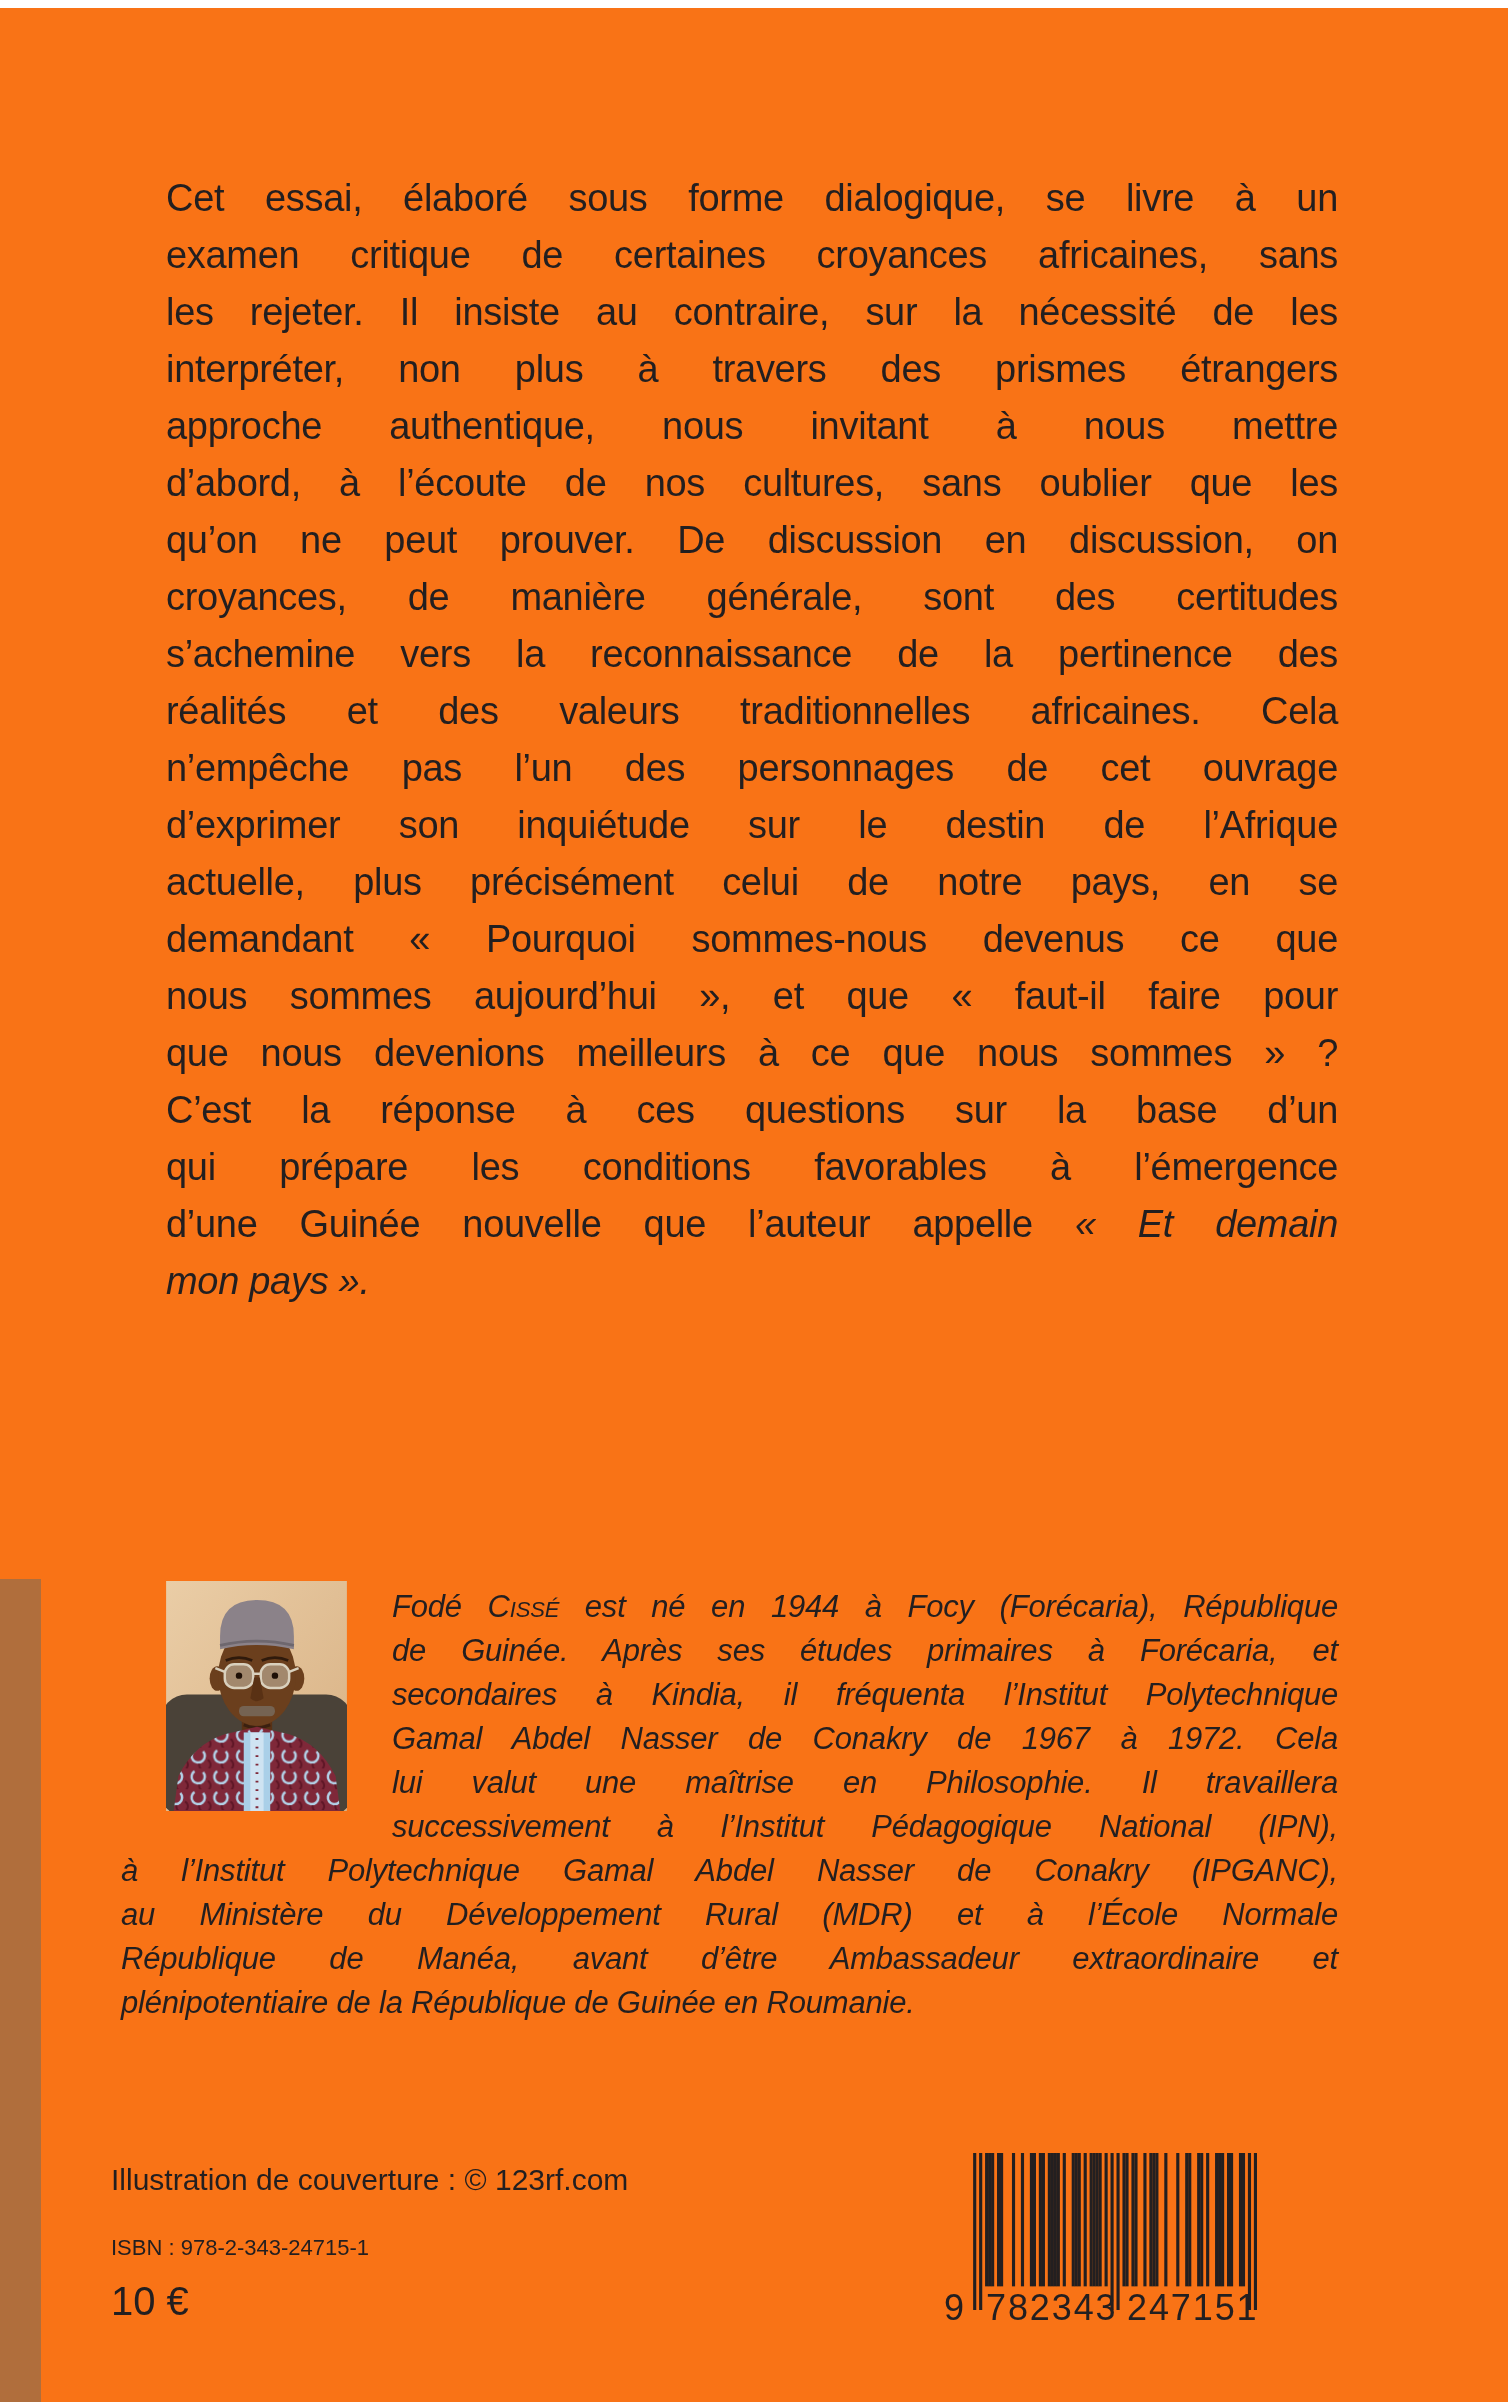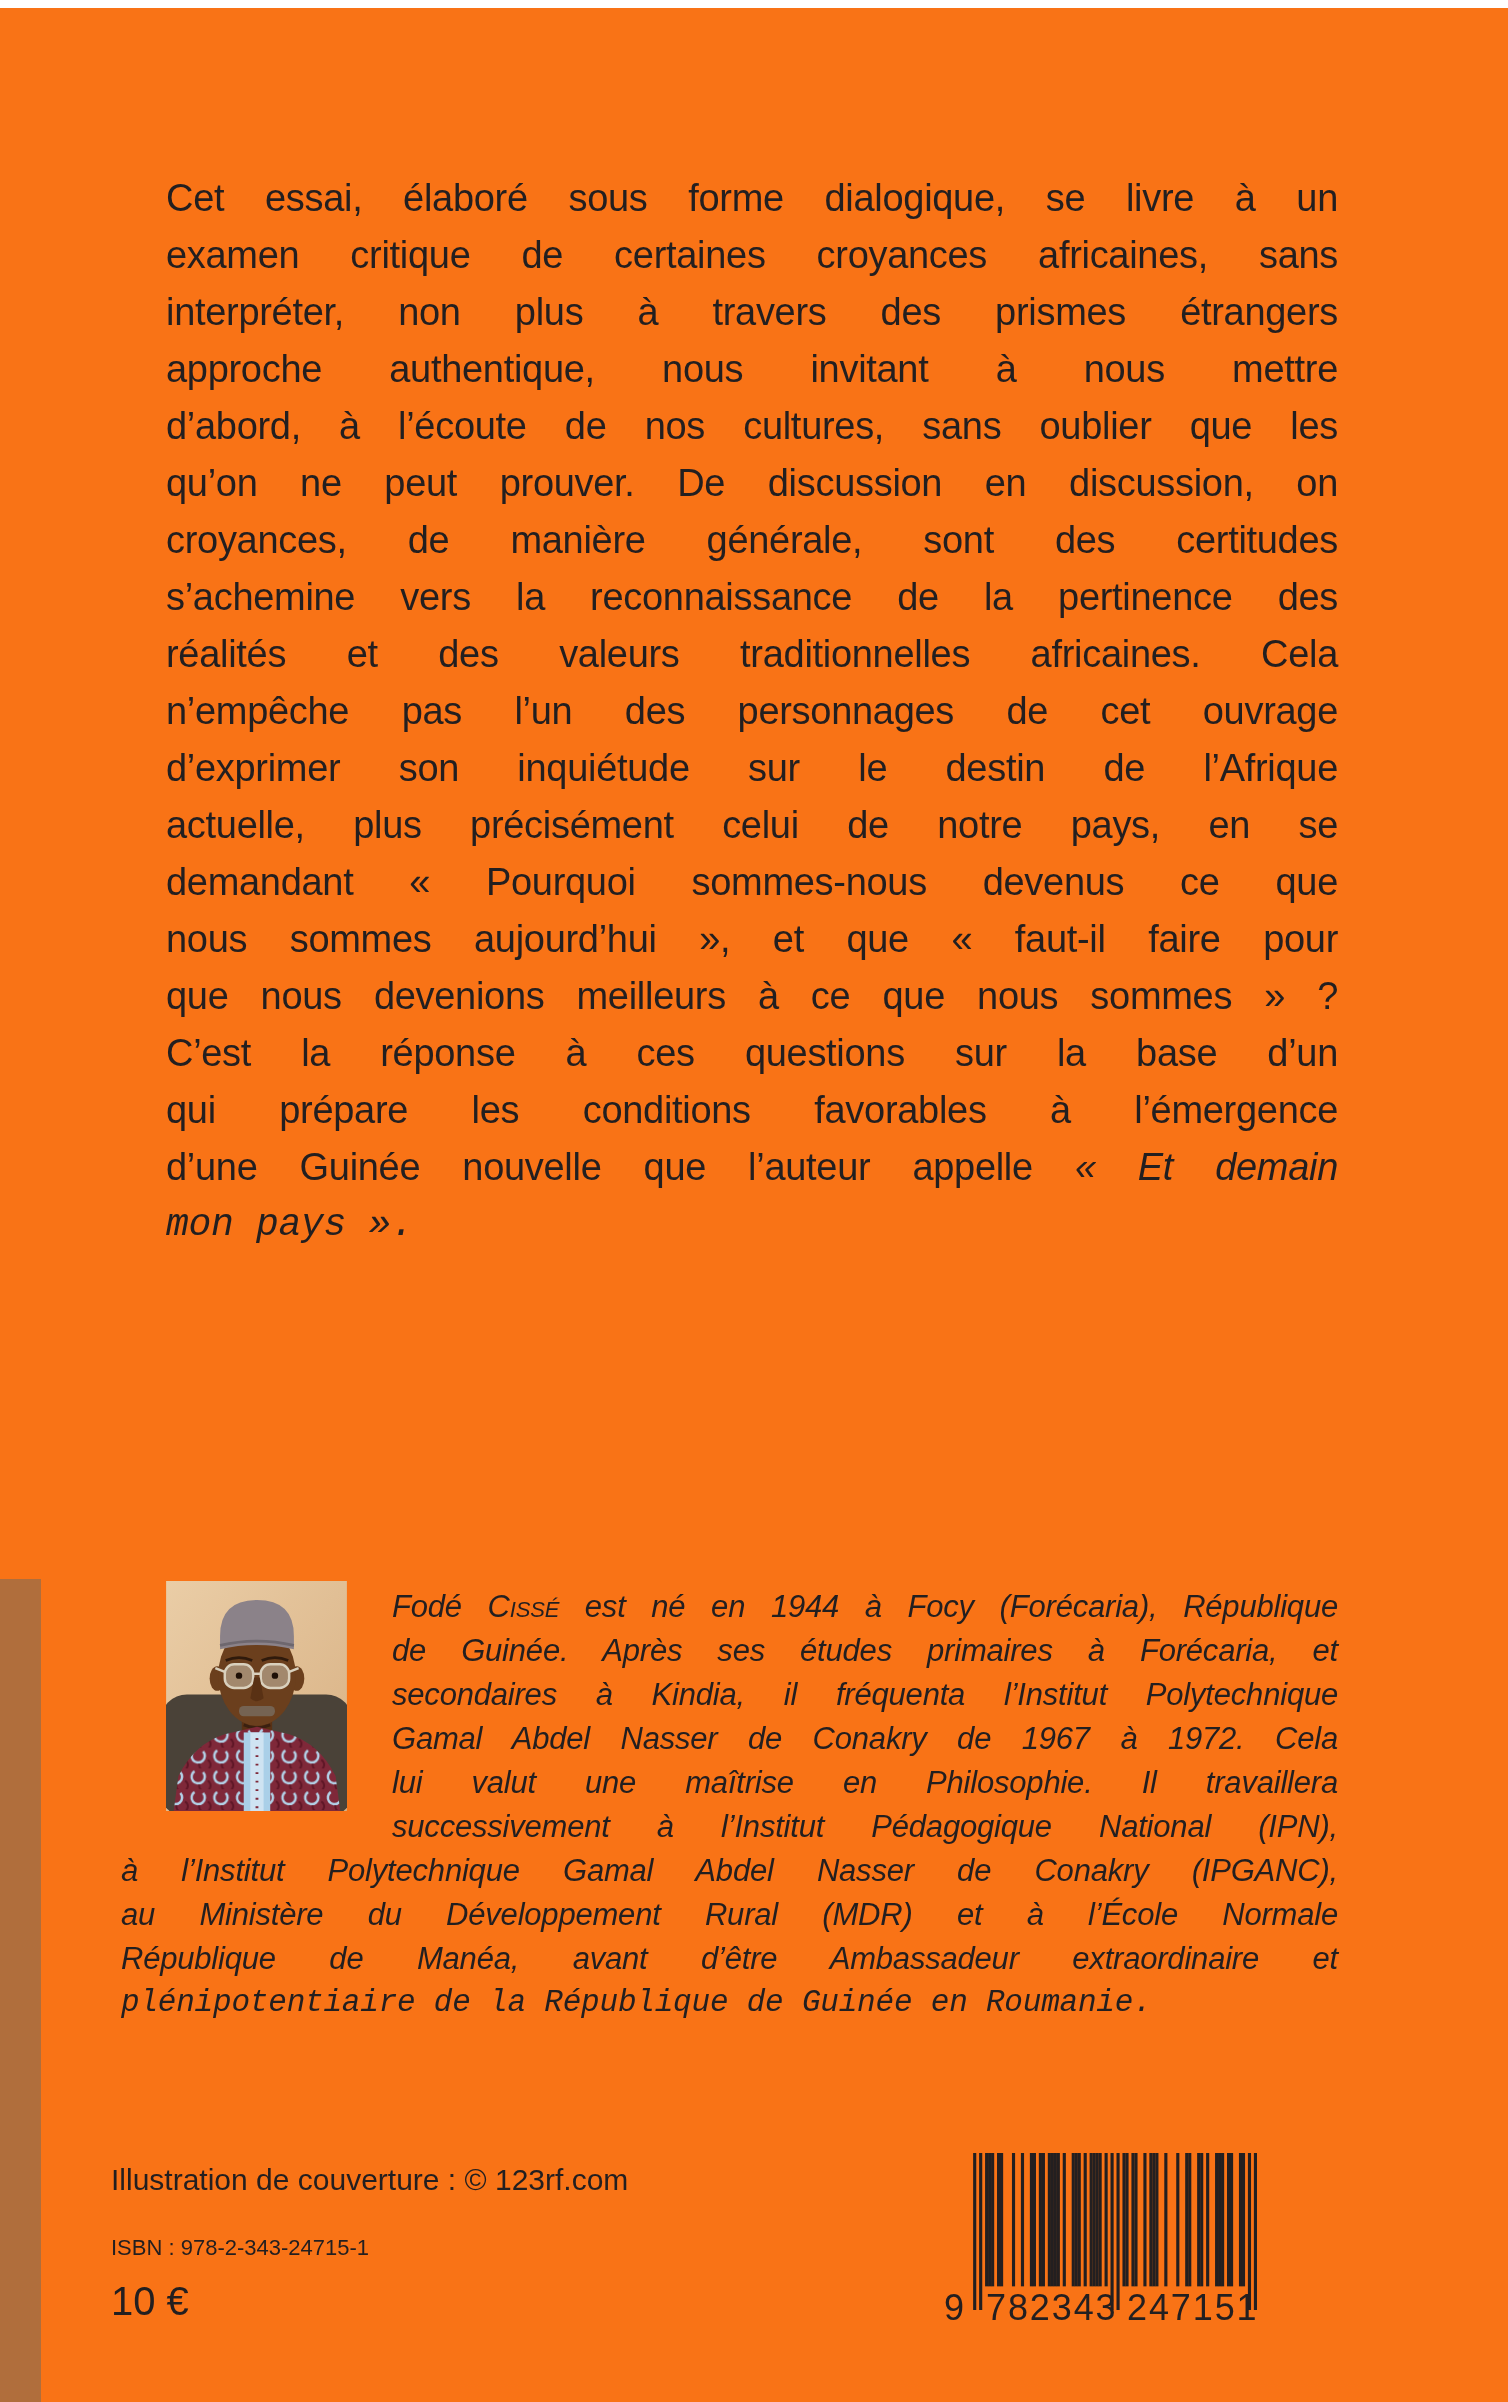--- a/index.html
+++ b/index.html
@@ -1,21 +1,21 @@
 <!DOCTYPE html>
 <html style="--accent: #b06e3c;font-size:15px"><head>
 <meta charset="utf-8">
 <style>
   html,body{margin:0;padding:0;background:#ffffff;}
   .page{position:relative;width:1508px;height:2403px;background:#f97316;overflow:hidden;
         font-family:"Liberation Sans",sans-serif;color:#231f20;margin-top:8px;}
 
   
   .jline{text-align:justify;text-align-last:justify;white-space:normal;}
-  .jline.last{text-align-last:left;font-family:Liberation Mono, monospace;}
+  .jline.last{text-align-last:left;}
   .seg-i{font-style:italic;}
   .seg-b{font-weight:normal;}
   .seg-sc{font-variant:small-caps;}
 
   .synopsis{position:absolute;left:166px;top:162px;width:1172px;
             font-size:38px;line-height:57px;letter-spacing:-0.3px;}
 
   .bio{position:absolute;left:121px;top:1577px;width:1217px;
        font-size:31px;line-height:44px;font-style:italic;letter-spacing:-0.2px;}
   .bio-row{display:flex;align-items:flex-start;}
@@ -40,20 +40,21 @@
   .bc-right{left:185px;top:137px;width:118px;text-align:left;letter-spacing:1.9px;}
 </style>
 </head>
 <body>
 
 <div class="page" style="color: rgb(35, 31, 32);">
 
   <section class="synopsis">
       <div class="jline"><span>Cet essai, élaboré sous forme dialogique, se livre à un</span></div>
       <div class="jline"><span>examen critique de certaines croyances africaines, sans</span></div>
+      <div class="jline"><span>les rejeter. Il insiste au contraire, sur la nécessité de les</span></div>
       <div class="jline"><span>interpréter, non plus à travers des prismes étrangers</span></div>
       <div class="jline"><span>approche authentique, nous invitant à nous mettre</span></div>
       <div class="jline"><span>d’abord, à l’écoute de nos cultures, sans oublier que les</span></div>
       <div class="jline"><span>qu’on ne peut prouver. De discussion en discussion, on</span></div>
       <div class="jline"><span>croyances, de manière générale, sont des certitudes</span></div>
       <div class="jline"><span>s’achemine vers la reconnaissance de la pertinence des</span></div>
       <div class="jline"><span>réalités et des valeurs traditionnelles africaines. Cela</span></div>
       <div class="jline"><span>n’empêche pas l’un des personnages de cet ouvrage</span></div>
       <div class="jline"><span>d’exprimer son inquiétude sur le destin de l’Afrique</span></div>
       <div class="jline"><span>actuelle, plus précisément celui de notre pays, en se</span></div>

